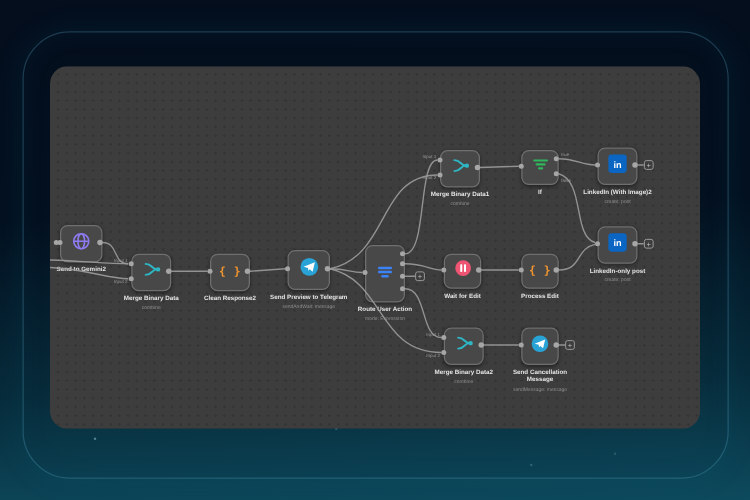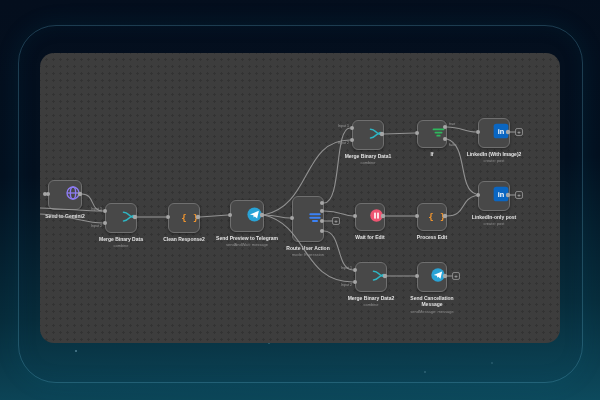--- a/index.html
+++ b/index.html
@@ -16,21 +16,21 @@
   .spark{position:absolute;width:2px;height:2px;border-radius:50%;background:rgba(170,220,240,.45);}
   .canvas{
     position:absolute;left:40px;top:53px;width:520px;height:290px;
     border-radius:14px;background:#3d3d3d;
     background-image:radial-gradient(#333333 1px,transparent 1.1px);
     background-size:7px 7px;background-position:3px 3px;
   }
   .node{position:absolute;z-index:2;}
   .nbox{
     width:30px;height:28px;background:#484848;border:1px solid #6f6f6f;
-    border-radius:6px;display:flex;align-items:center;justify-content:flex-end;
+    border-radius:6px;display:flex;align-items:center;justify-content:center;
     box-shadow:0 1px 3px rgba(0,0,0,.4);
   }
   .nbox.tall{height:44px;}
   .nbox.sm{width:28px;height:26px;}
   .nlabel{
     position:absolute;top:100%;left:50%;transform:translateX(-50%);
     margin-top:3px;font-size:5px;font-weight:bold;color:#e4e4e4;
     white-space:nowrap;text-align:center;line-height:1.25;
   }
   .nlabel.wrap{white-space:normal;width:52px;}

